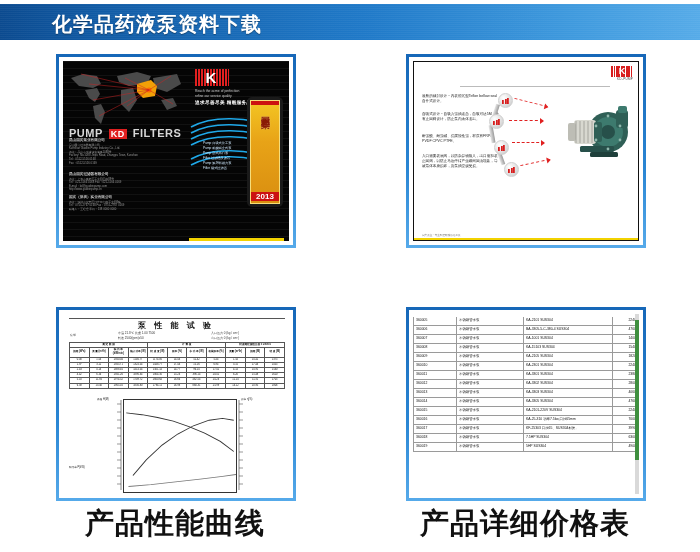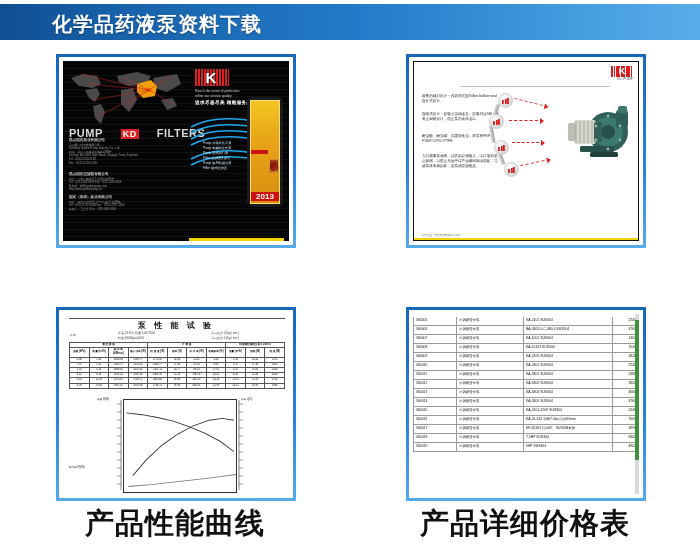--- a/index.html
+++ b/index.html
@@ -58,21 +58,21 @@
     position:absolute;left:0;top:0;width:100%;height:100%;
     background:repeating-linear-gradient(to bottom,rgba(255,255,255,.05) 0 1px,rgba(0,0,0,0) 1px 7px);
   }
   .cat .map{
     position:absolute;left:4px;top:5px;width:118px;height:62px;
   }
   .cat .pf{
     position:absolute;left:6px;top:66px;
     font-size:11px;font-weight:bold;color:#d8d8d8;letter-spacing:.5px;
   }
-  .cat .pf .k{color:#e02020;background:#e02020;color:#fff;padding:0 2px;margin:0 18px;font-size:9px;}
+  .cat .pf .k{color:#e02020;background:#e02020;color:#fff;padding:0 2px;margin:0 6px;font-size:9px;}
   .cat .blk{position:absolute;left:6px;color:#9a9a9a;font-size:2.8px;line-height:3.6px;width:120px;}
   .cat .blk b{color:#cfcfcf;font-size:3.6px;display:block;margin-bottom:1px;}
   .cat .b1{top:78px;}
   .cat .b2{top:112px;}
   .cat .b3{top:135px;}
   .cat .klogo{
     position:absolute;left:132px;top:8px;width:34px;height:17px;
     background:
       repeating-linear-gradient(to right,#e02020 0 2px,#050505 2px 3px);
   }
@@ -96,21 +96,21 @@
     font-size:3.2px;line-height:5px;color:#cfe9ff;
   }
   .cat .banner{
     position:absolute;right:6px;top:36px;width:36px;height:110px;
     background:#1a1a1a;border-radius:5px;padding:3px;box-sizing:border-box;
   }
   .cat .banner-in{
     width:100%;height:100%;
     background:linear-gradient(to bottom,#f3c623 0%,#e8a317 40%,#d98e10 100%);
     border:1px solid #f6dd7a;box-sizing:border-box;position:relative;
-    display:flex;align-items:center;justify-content:flex-start;
+    display:flex;flex-direction:column;align-items:center;justify-content:flex-start;
   }
   .cat .banner-top{width:100%;height:4px;background:#cc1111;}
   .cat .banner-cn{
     margin-top:4px;font-size:9px;font-weight:bold;color:#8a1a04;
     writing-mode:vertical-rl;letter-spacing:1px;line-height:11px;
     text-shadow:0 0 1px rgba(255,255,255,.5);
   }
   .cat .banner-year{
     position:absolute;left:0;bottom:2px;width:100%;text-align:center;
     font-size:8px;font-weight:bold;color:#ffffff;background:#cc1111;

